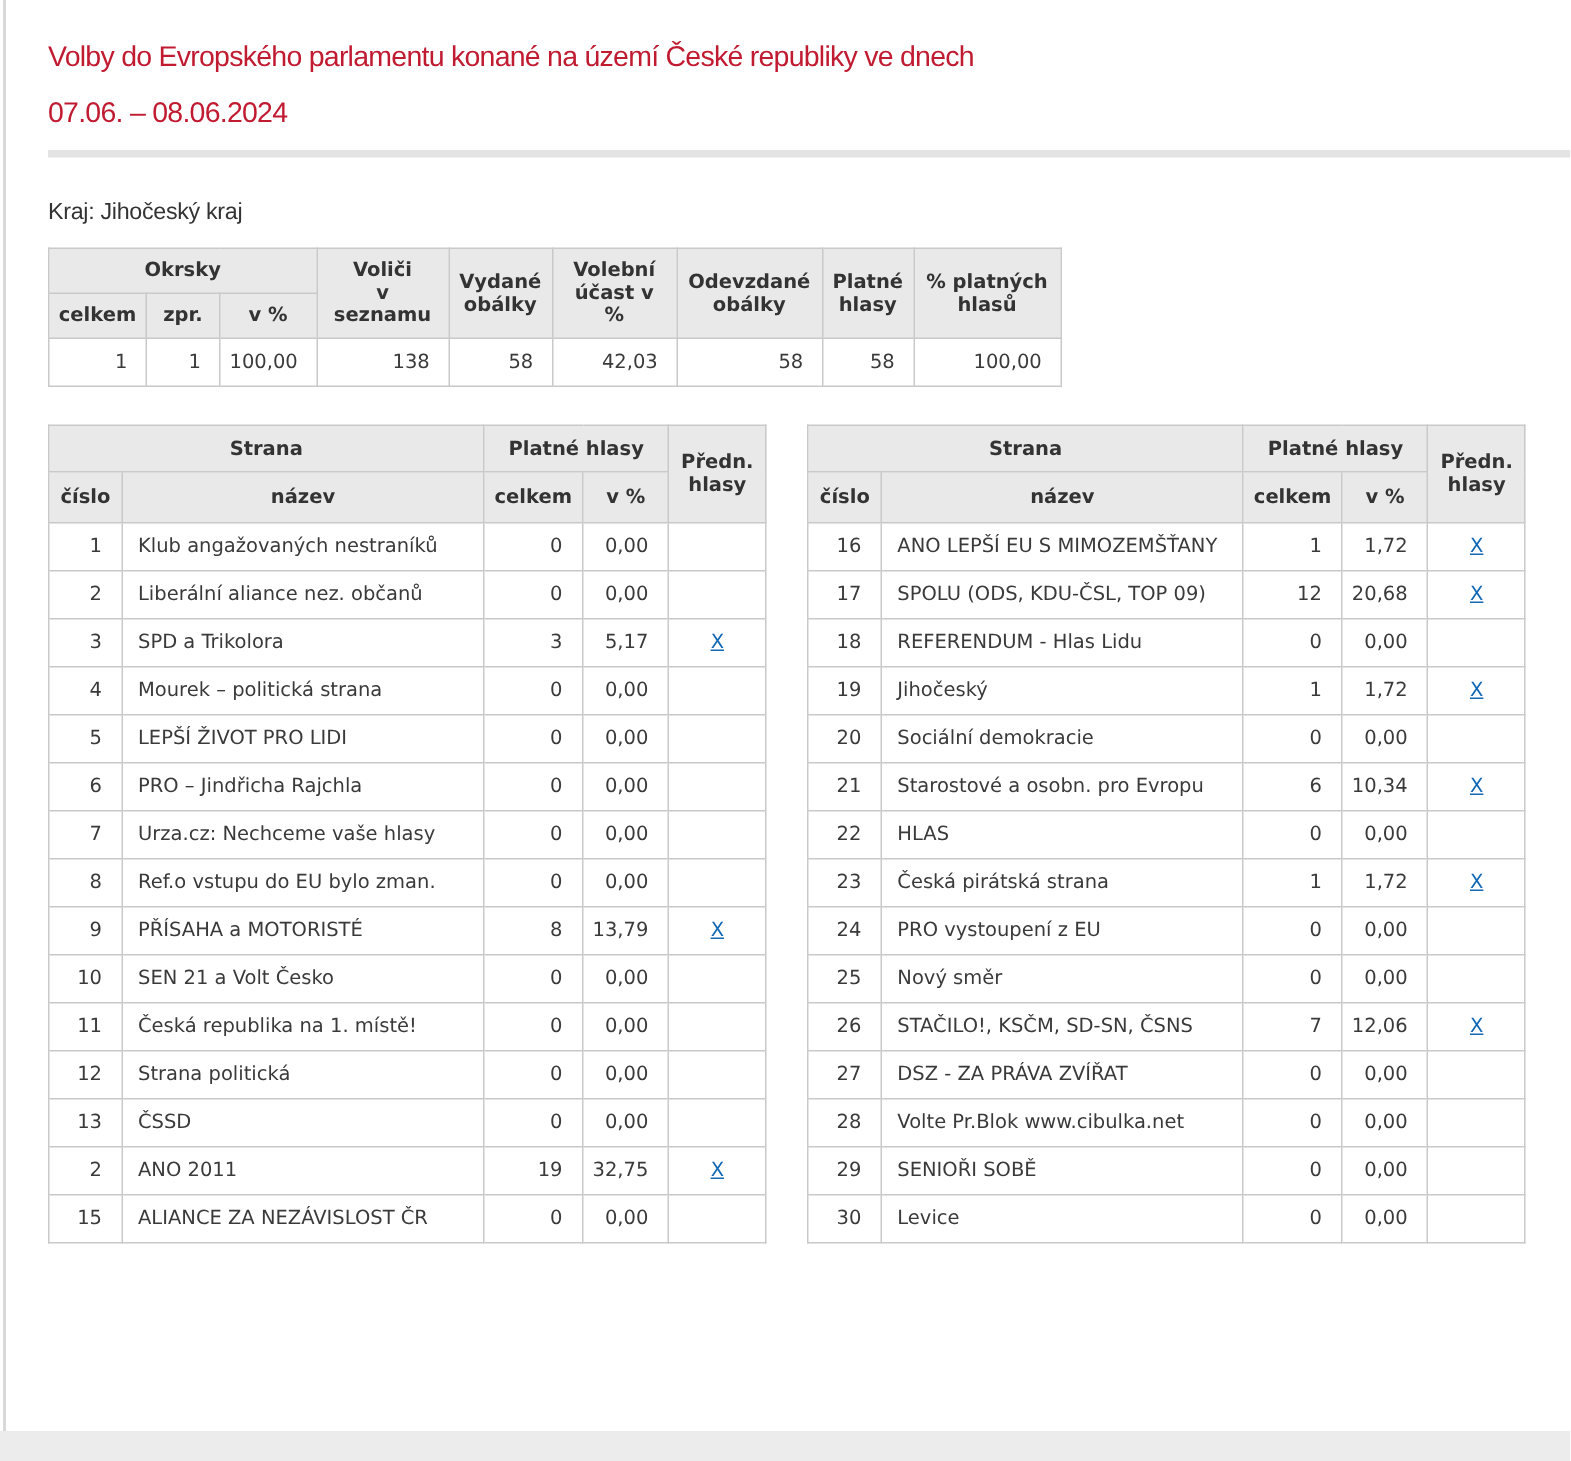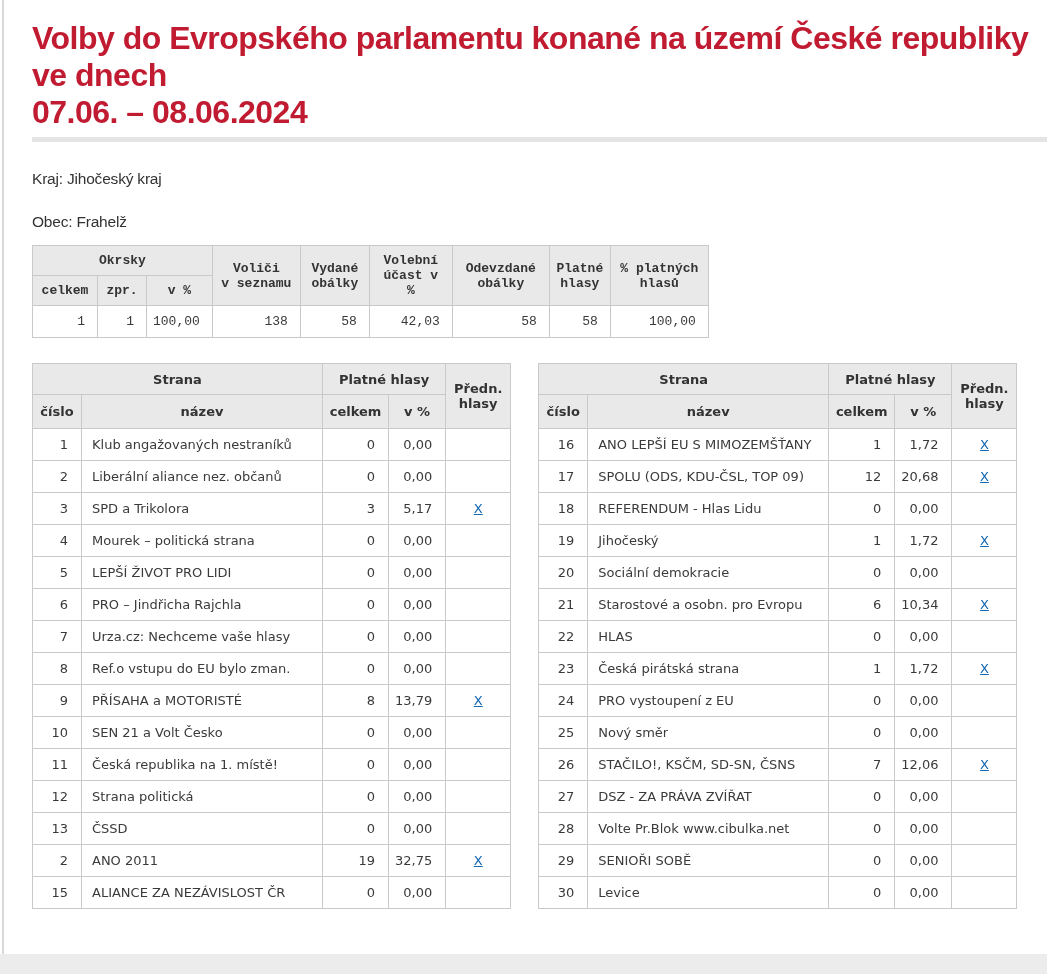--- a/index.html
+++ b/index.html
@@ -25,21 +25,21 @@
     position:absolute;left:2px;top:0;width:2px;height:974px;
     background:#d9d9d9;
   }
   .bottom-band{
     position:absolute;left:0;top:954px;width:1047px;height:20px;
     background:#ececec;
   }
   .page-title{
     margin:20px 0 0 32px;
     font-family:"Liberation Sans",sans-serif;
-    font-size:32px;line-height:37px;font-weight:bold;
+    font-size:19px;line-height:37px;font-weight:normal;
     letter-spacing:-0.5px;
     color:var(--title-red);
     white-space:pre-line;
   }
   .divider{
     margin:6px 0 0 32px;
     width:calc(100% - 32px);height:5px;
     background:var(--divider);
   }
   .section-title{
@@ -75,21 +75,20 @@
     white-space:pre-line;
     color:#333333;
   }
   td{
     background:#ffffff;
     vertical-align:middle;
     padding:3px 6px;
   }
   .summary-table{
     margin:14px 0 0 32px;
-    font-family:Liberation Mono, monospace;
   }
   .summary-table tr.h1 th{height:30px;}
   .summary-table tr.h2 th{height:30px;}
   .summary-table tr.vals td{height:32px;text-align:right;padding-right:12px;}
   .tables-row{
     display:flex;
     margin:25px 0 0 32px;
     gap:27px;
     align-items:flex-start;
   }
@@ -110,21 +109,20 @@
 <div class="page">
   <div class="left-edge-line"></div>
 
   <h1 class="page-title">Volby do Evropského parlamentu konané na území České republiky ve dnech
 07.06. – 08.06.2024</h1>
 
   <div class="divider"></div>
 
 
   <p class="geo-line first"><span>Kraj:</span>&nbsp;<span>Jihočeský kraj</span></p>
-  <p class="geo-line"><span>Obec:</span>&nbsp;<span>Frahelž</span></p>
 
   <table class="summary-table">
     <colgroup>
       <col style="width:65px">
         <col style="width:49px">
         <col style="width:58px">
       <col style="width:88px">
         <col style="width:69px">
         <col style="width:83px">
       <col style="width:97px">

